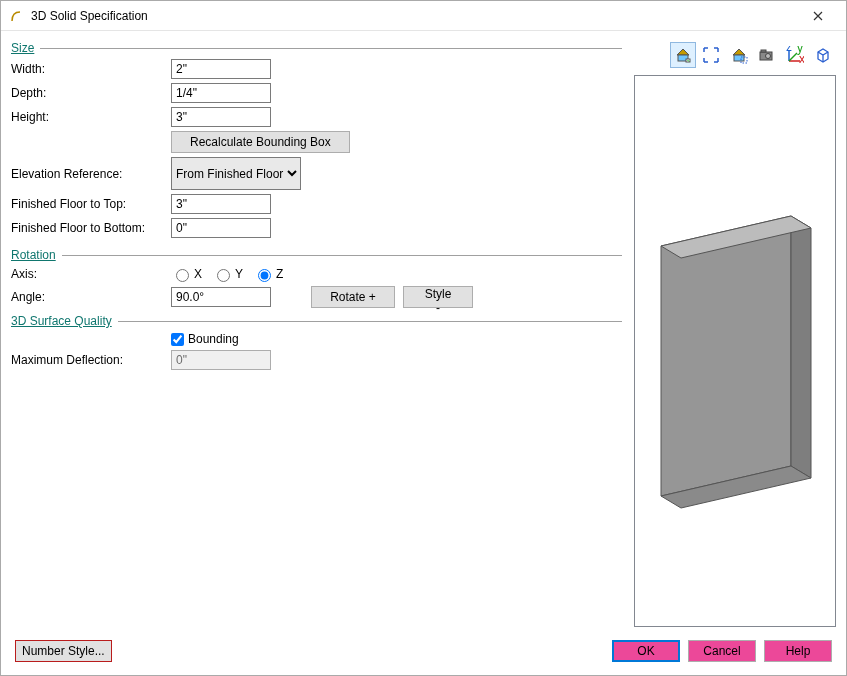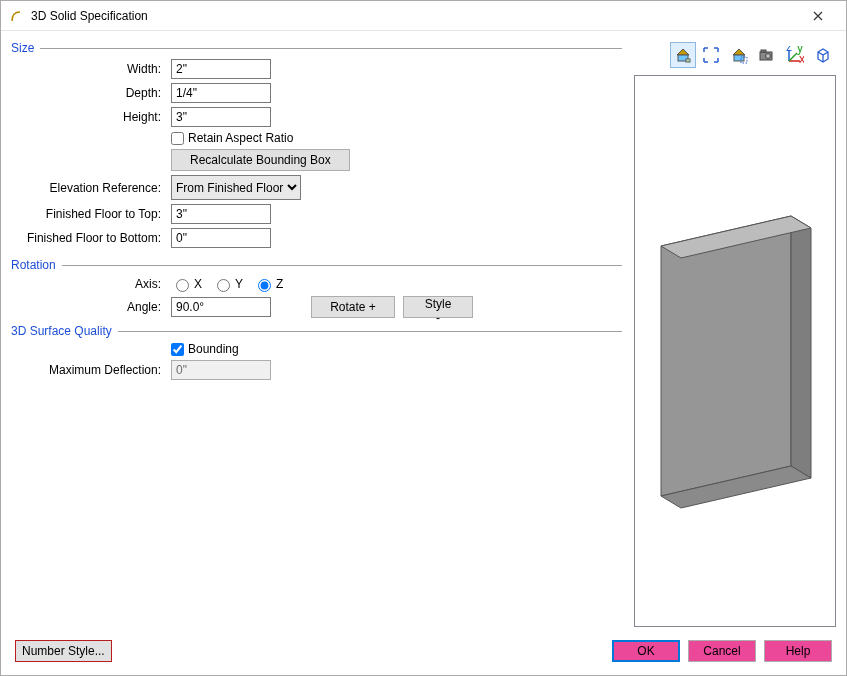--- a/index.html
+++ b/index.html
@@ -9,27 +9,27 @@
   .titlebar .icon { width: 16px; height: 16px; margin-right: 6px; display:inline-flex; align-items:center; justify-content:center;}
   .titlebar .title { flex: 1; font-size: 12px; }
   .titlebar .close { width: 40px; height: 28px; display:flex; align-items:center; justify-content:center; font-size:14px; color:#333; cursor:pointer;}
   .body { flex:1; display:flex; padding: 10px; gap:10px; overflow:hidden;}
   .nav { width: 94px; border:1px solid #828790; background:#fff; overflow:auto; }
   .nav div { padding:1px 4px; cursor:default; white-space:nowrap;}
   .nav div.sel { background:#d7d7d7; }
   .main { flex:1; display:flex; gap:8px; }
   .form { flex:1; padding-right:4px;}
   .group-line-wrap { display:flex; align-items:center; margin-bottom:4px;}
-  .group-line-wrap .gtitle { margin-right:6px; color:#1d4ed8;}
+  .group-line-wrap .gtitle { margin-right:6px; color:#0f766e;text-decoration:underline;}
   .group-line { flex:1; height:1px; background:#a0a0a0; }
   .row { display:flex; align-items:center; margin:4px 0; }
-  .row label.fld { width:160px; text-align:right; padding-right:10px; }
+  .row label.fld { width:160px; padding-right:10px; }
   .row input[type=text] { width:100px; border:1px solid #7a7a7a; height:20px; padding:0 4px; background:#fff;}
   .row input[type=text]:disabled{ background:#f0f0f0; color:#6d6d6d; border-color:#adadad;}
-  .row select { width:130px; height:25px; border:1px solid #7a7a7a; background:#e9e9e9;}
+  .row select { width:130px; height:33px; border:1px solid #7a7a7a; background:#e9e9e9;}
   .btn { border:1px solid #adadad; background:#e1e1e1; height:22px; padding:0 18px; cursor:pointer; }
   .chk { display:inline-flex; align-items:center; gap:4px; }
   .chk input { width:13px; height:13px; margin:0;}
   .radio-group { display:flex; gap:10px; align-items:center;}
   .radio-group label{ display:inline-flex; align-items:center; gap:2px;}
   .preview-col { width:202px; display:flex; flex-direction:column; }
   .tools { display:flex; gap:2px; justify-content:flex-end; margin-bottom:6px; height:28px; align-items:center;}
   .tool { width:26px; height:26px; border:1px solid transparent; display:flex; align-items:center; justify-content:center; cursor:pointer; background:#fff;}
   .tool.sel { border:1px solid #8fb8e0; background:#def0ff;}
   .preview { flex:1; border:1px solid #828790; background:#fff; position:relative; overflow:hidden;}
@@ -77,27 +77,20 @@
         <div class="row">
           <label class="fld">Depth:</label>
           <input type="text" value="1/4&quot;" style="">
         </div>
         <div class="row">
           <label class="fld">Height:</label>
           <input type="text" value="3&quot;" style="">
         </div>
         <div class="row">
           <label class="fld"></label>
-          <label class="chk">
-            <input type="checkbox" id="retain-chk" style="">
-            <span>Retain Aspect Ratio</span>
-          </label>
-        </div>
-        <div class="row">
-          <label class="fld"></label>
           <button class="btn">Recalculate Bounding Box</button>
         </div>
 
         <div class="row">
           <label class="fld">Elevation Reference:</label>
           <select>
             <option>From Finished Floor</option>
           </select>
         </div>
         <div class="row">

